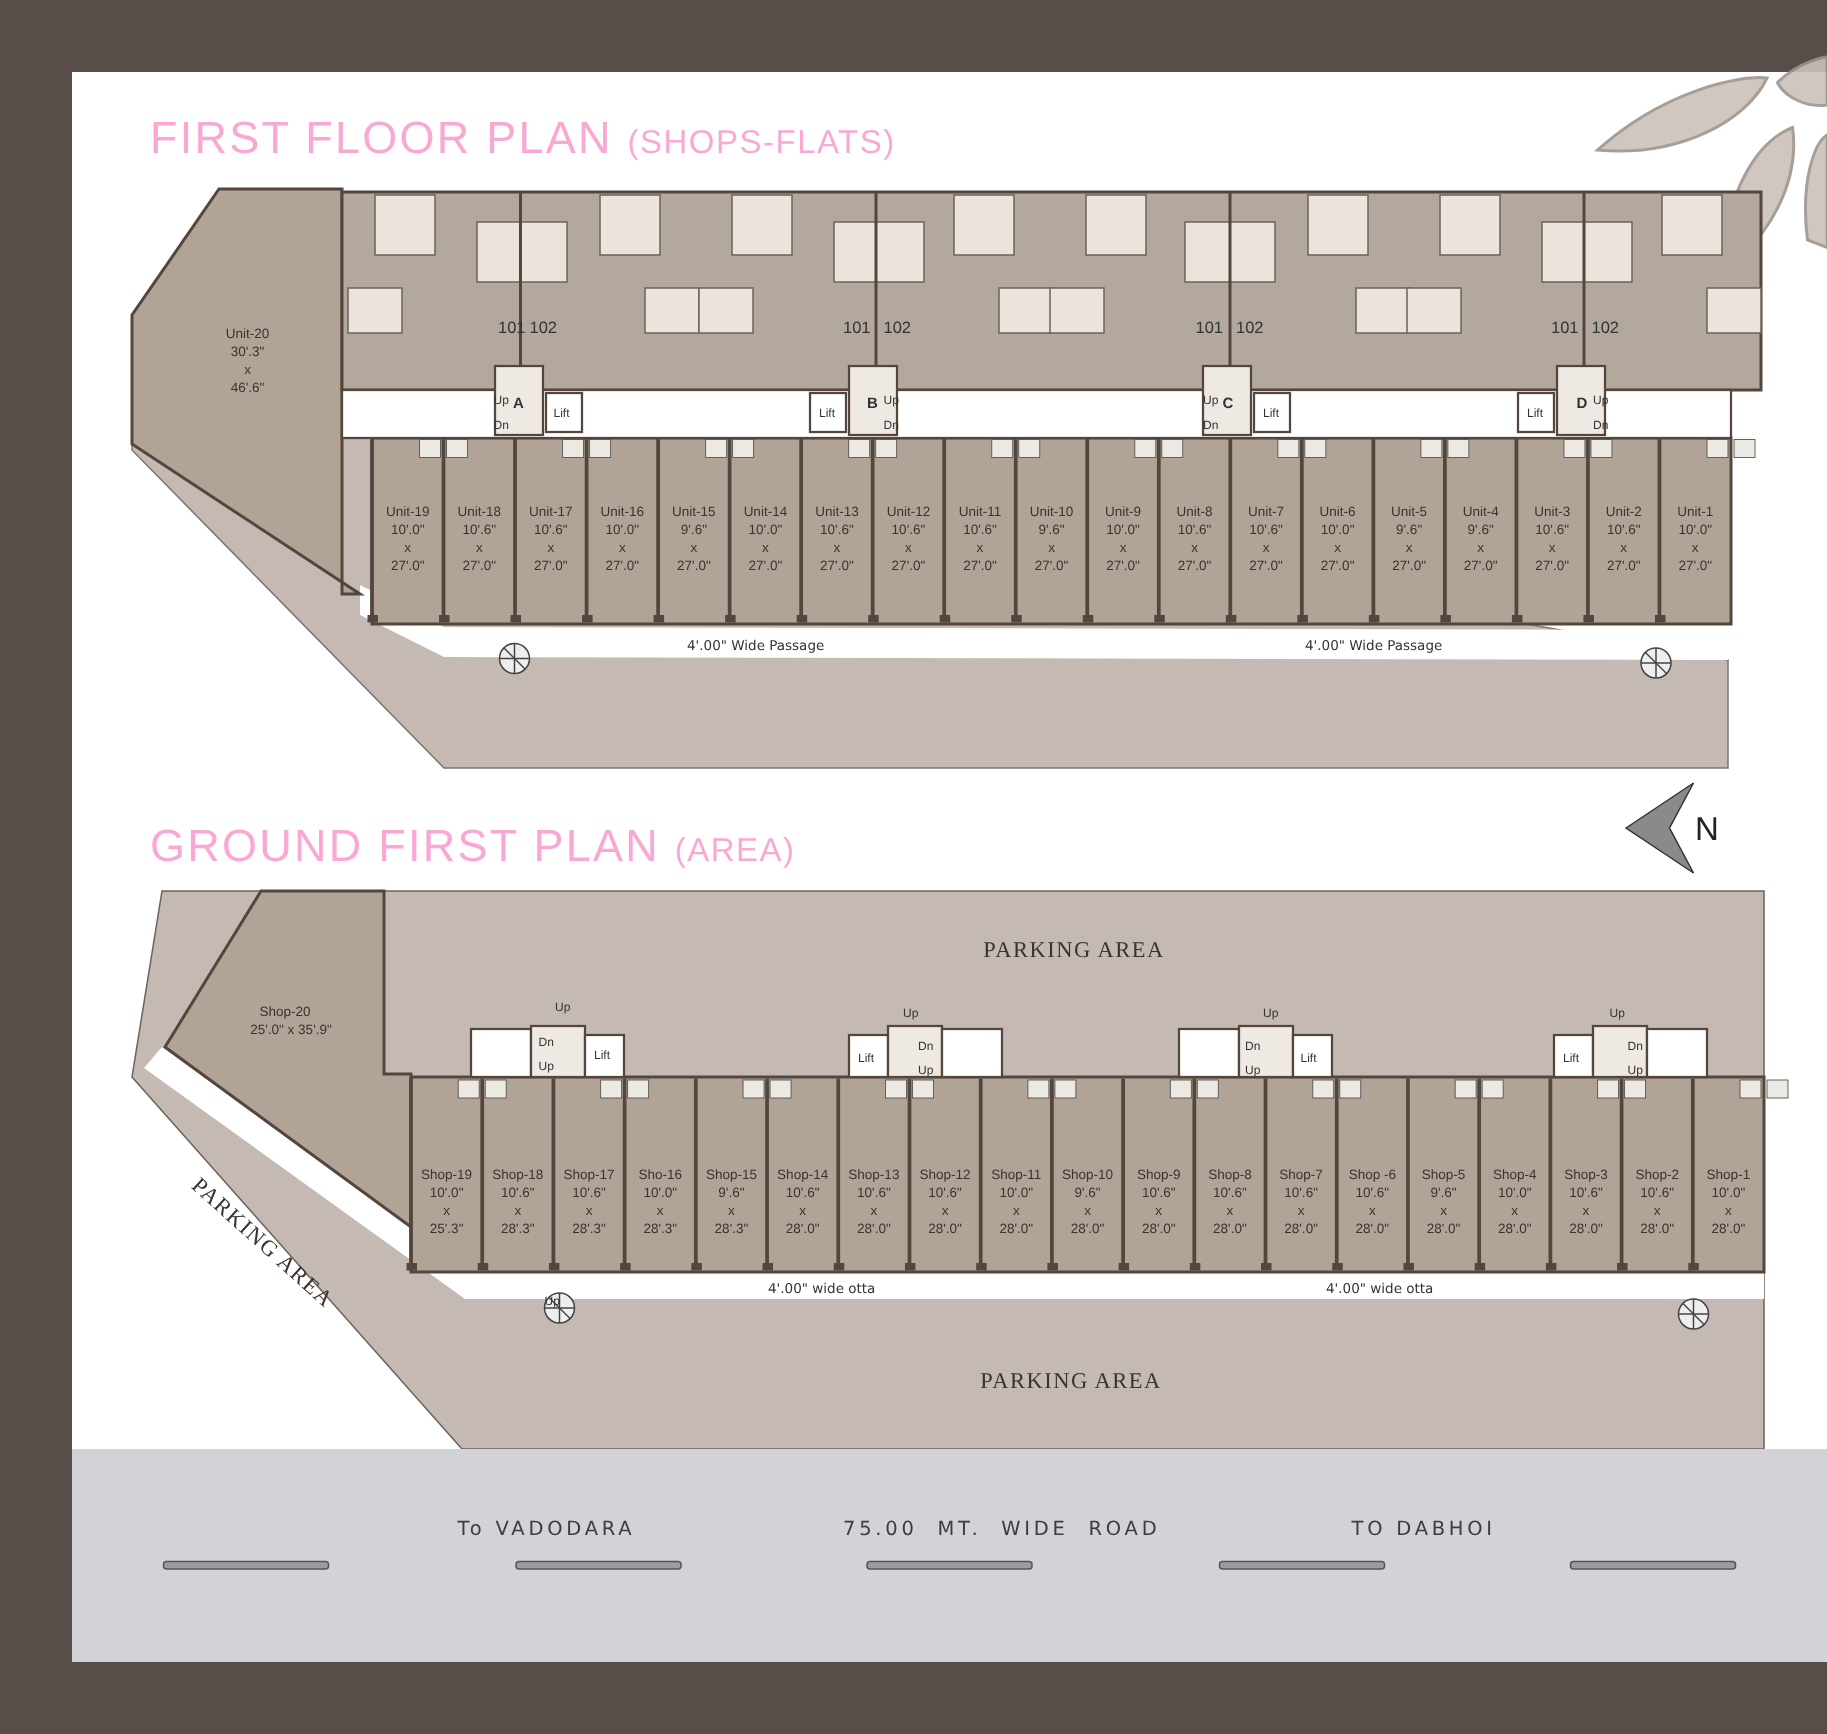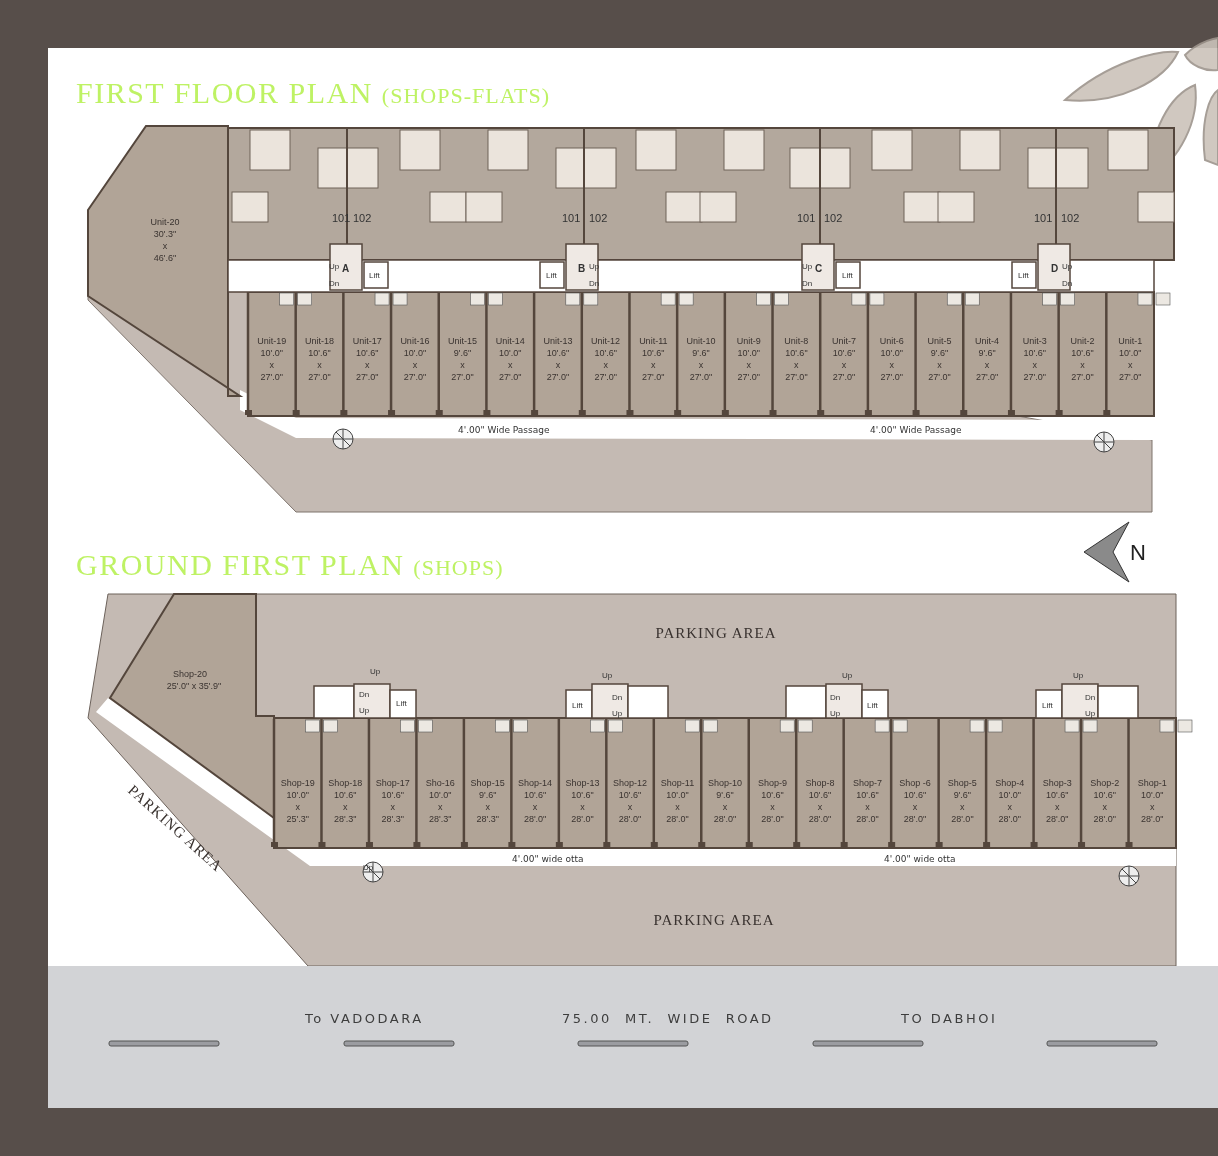--- a/index.html
+++ b/index.html
@@ -1,18 +1,18 @@
 <!DOCTYPE html>
 <html><head>
 <meta charset="utf-8">
 <style>
   html,body{margin:0;padding:0;}
   body{width:1218px;height:1156px;background:#574e4a;position:relative;overflow:hidden;font-family:"Liberation Sans",sans-serif;}
   .sheet{position:absolute;left:48px;top:48px;width:1170px;height:1060px;background:#ffffff;}
-  .title{position:absolute;font-family:Liberation Serif, serif;color:#bef264;letter-spacing:1.5px;font-size:30px;line-height:1;}
+  .title{position:absolute;font-family:Liberation Sans, sans-serif;color:#f9a8d4;letter-spacing:1.5px;font-size:30px;line-height:1;margin-left:24px;}
   .title .sub{font-size:22px;letter-spacing:1px;}
   svg{position:absolute;left:0;top:0;}
   .unit-lbl{font-size:9px;fill:#3a3330;text-anchor:middle;font-family:"Liberation Sans",sans-serif;}
   .area-lbl{font-family:"Liberation Serif",serif;font-size:15px;fill:#3a3330;letter-spacing:1px;text-anchor:middle;}
   .road-lbl{font-family:"DejaVu Sans",sans-serif;font-size:13px;fill:#3d3d3d;letter-spacing:2.5px;}
   .small{font-size:8px;fill:#333;font-family:"Liberation Sans",sans-serif;}
   .tiny{font-size:9px;fill:#333;font-family:"DejaVu Sans",sans-serif;}
   .flat-no{font-size:11px;fill:#333;font-family:"Liberation Sans",sans-serif;}
   .block{font-size:10px;font-weight:bold;fill:#333;font-family:"Liberation Sans",sans-serif;}
 </style>
@@ -21,21 +21,21 @@
 
 <div class="sheet"></div>
 
 <div class="title" style="left:76px;top:78px;">
   <span>FIRST FLOOR PLAN</span>
   <span class="sub">(SHOPS-FLATS)</span>
 </div>
 
 <div class="title" style="left:76px;top:550px;">
   <span>GROUND FIRST PLAN</span>
-  <span class="sub">(SHOPS)</span>
+  <span class="sub">(AREA)</span>
 </div>
 
 <svg width="1218" height="1156" viewBox="0 0 1218 1156">
 
   <g fill="#cbc3ba" stroke="#9d948c" stroke-width="2" opacity="0.9">
     <path d="M1065,100 C1110,60 1160,50 1178,52 C1165,80 1120,105 1065,100 Z"></path>
     <path d="M1148,180 C1150,130 1170,95 1195,85 C1200,120 1180,160 1148,180 Z"></path>
     <path d="M1185,55 C1200,40 1218,38 1218,38 L1218,70 C1205,72 1190,65 1185,55 Z"></path>
     <path d="M1205,160 C1200,120 1210,95 1218,90 L1218,165 Z"></path>
   </g>

